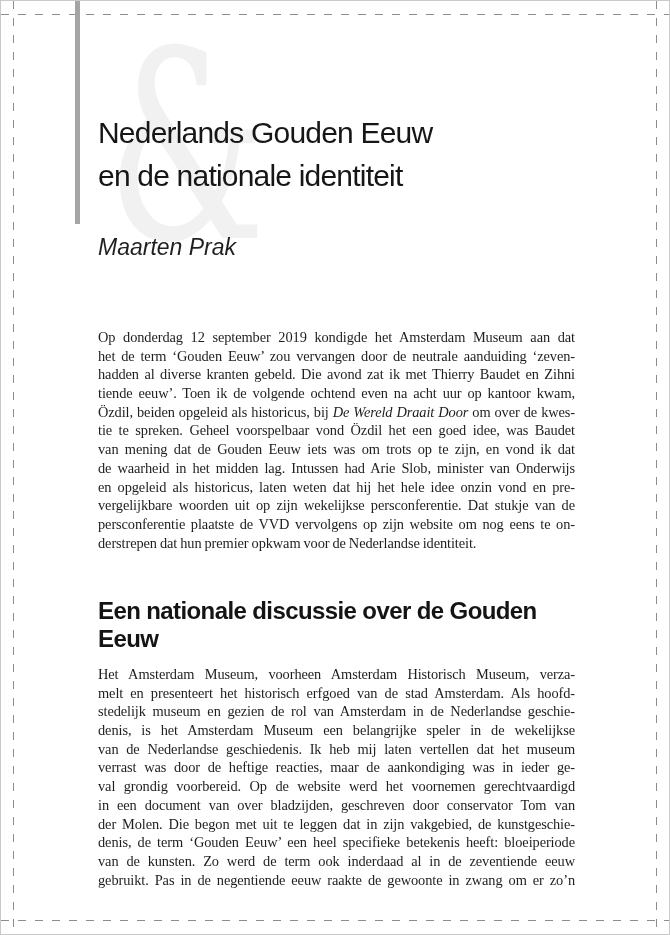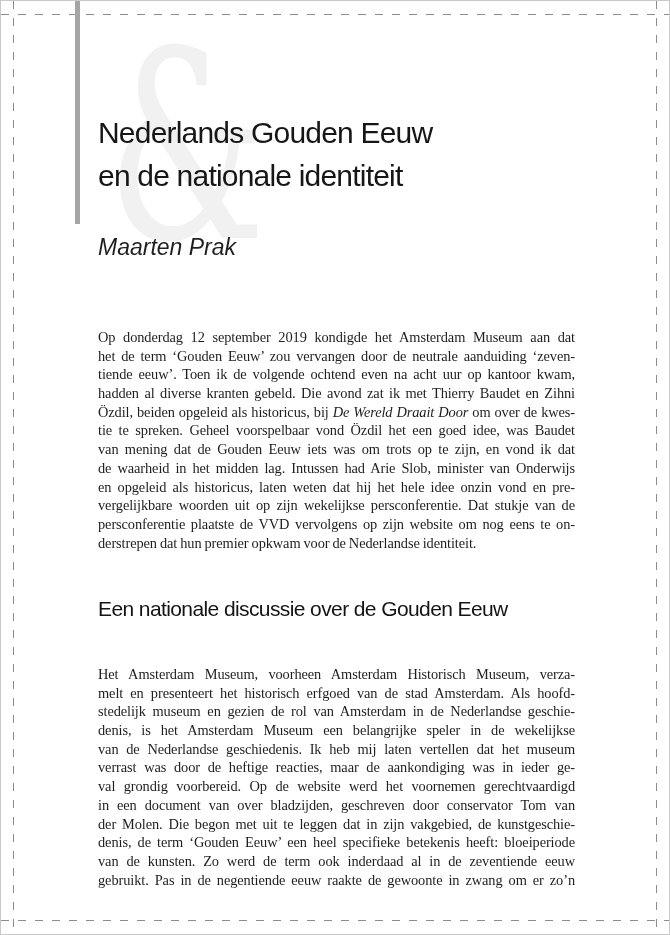--- a/index.html
+++ b/index.html
@@ -74,21 +74,21 @@
     text-justify: inter-word;
     white-space: normal;
     height: 18.7px;
   }
   .bodyblock .bodyline.lastline { text-align-last: left; }
   .p1 { top: 327px; }
   .p2 { top: 664px; }
   .section-heading {
     position: absolute; left: 97px; top: 596px; width: 477px;
     font-family: "Liberation Sans", sans-serif;
-    font-size: 21px; font-weight: 400; letter-spacing: -0.6px;
+    font-size: 24px; font-weight: 700; letter-spacing: -0.6px;
     color: #141414;
     z-index: 1;
   }
   em { font-style: italic; }
 </style>
 </head>
 <body>
 
 <div class="page">
 
@@ -104,22 +104,22 @@
   <div class="title">
     <div>Nederlands Gouden Eeuw</div>
     <div>en de nationale identiteit</div>
   </div>
 
   <div class="author">Maarten Prak</div>
 
   <div class="bodyblock p1">
       <div class="bodyline"><span>Op donderdag 12 september 2019 kondigde het Amsterdam Museum aan dat</span></div>
       <div class="bodyline"><span>het de term ‘Gouden Eeuw’ zou vervangen door de neutrale aanduiding ‘zeven-</span></div>
+      <div class="bodyline"><span>hadden al diverse kranten gebeld. Die avond zat ik met Thierry Baudet en Zihni</span></div>
       <div class="bodyline"><span>tiende eeuw’. Toen ik de volgende ochtend even na acht uur op kantoor kwam,</span></div>
-      <div class="bodyline"><span>hadden al diverse kranten gebeld. Die avond zat ik met Thierry Baudet en Zihni</span></div>
       <div class="bodyline"><span>Özdil, beiden opgeleid als historicus, bij </span><em>De Wereld Draait Door</em><span> om over de kwes-</span></div>
       <div class="bodyline"><span>tie te spreken. Geheel voorspelbaar vond Özdil het een goed idee, was Baudet</span></div>
       <div class="bodyline"><span>van mening dat de Gouden Eeuw iets was om trots op te zijn, en vond ik dat</span></div>
       <div class="bodyline"><span>de waarheid in het midden lag. Intussen had Arie Slob, minister van Onderwijs</span></div>
       <div class="bodyline"><span>en opgeleid als historicus, laten weten dat hij het hele idee onzin vond en pre-</span></div>
       <div class="bodyline"><span>vergelijkbare woorden uit op zijn wekelijkse persconferentie. Dat stukje van de</span></div>
       <div class="bodyline"><span>persconferentie plaatste de VVD vervolgens op zijn website om nog eens te on-</span></div>
       <div class="bodyline lastline"><span>derstrepen dat hun premier opkwam voor de Nederlandse identiteit.</span></div>
     </div>
 

